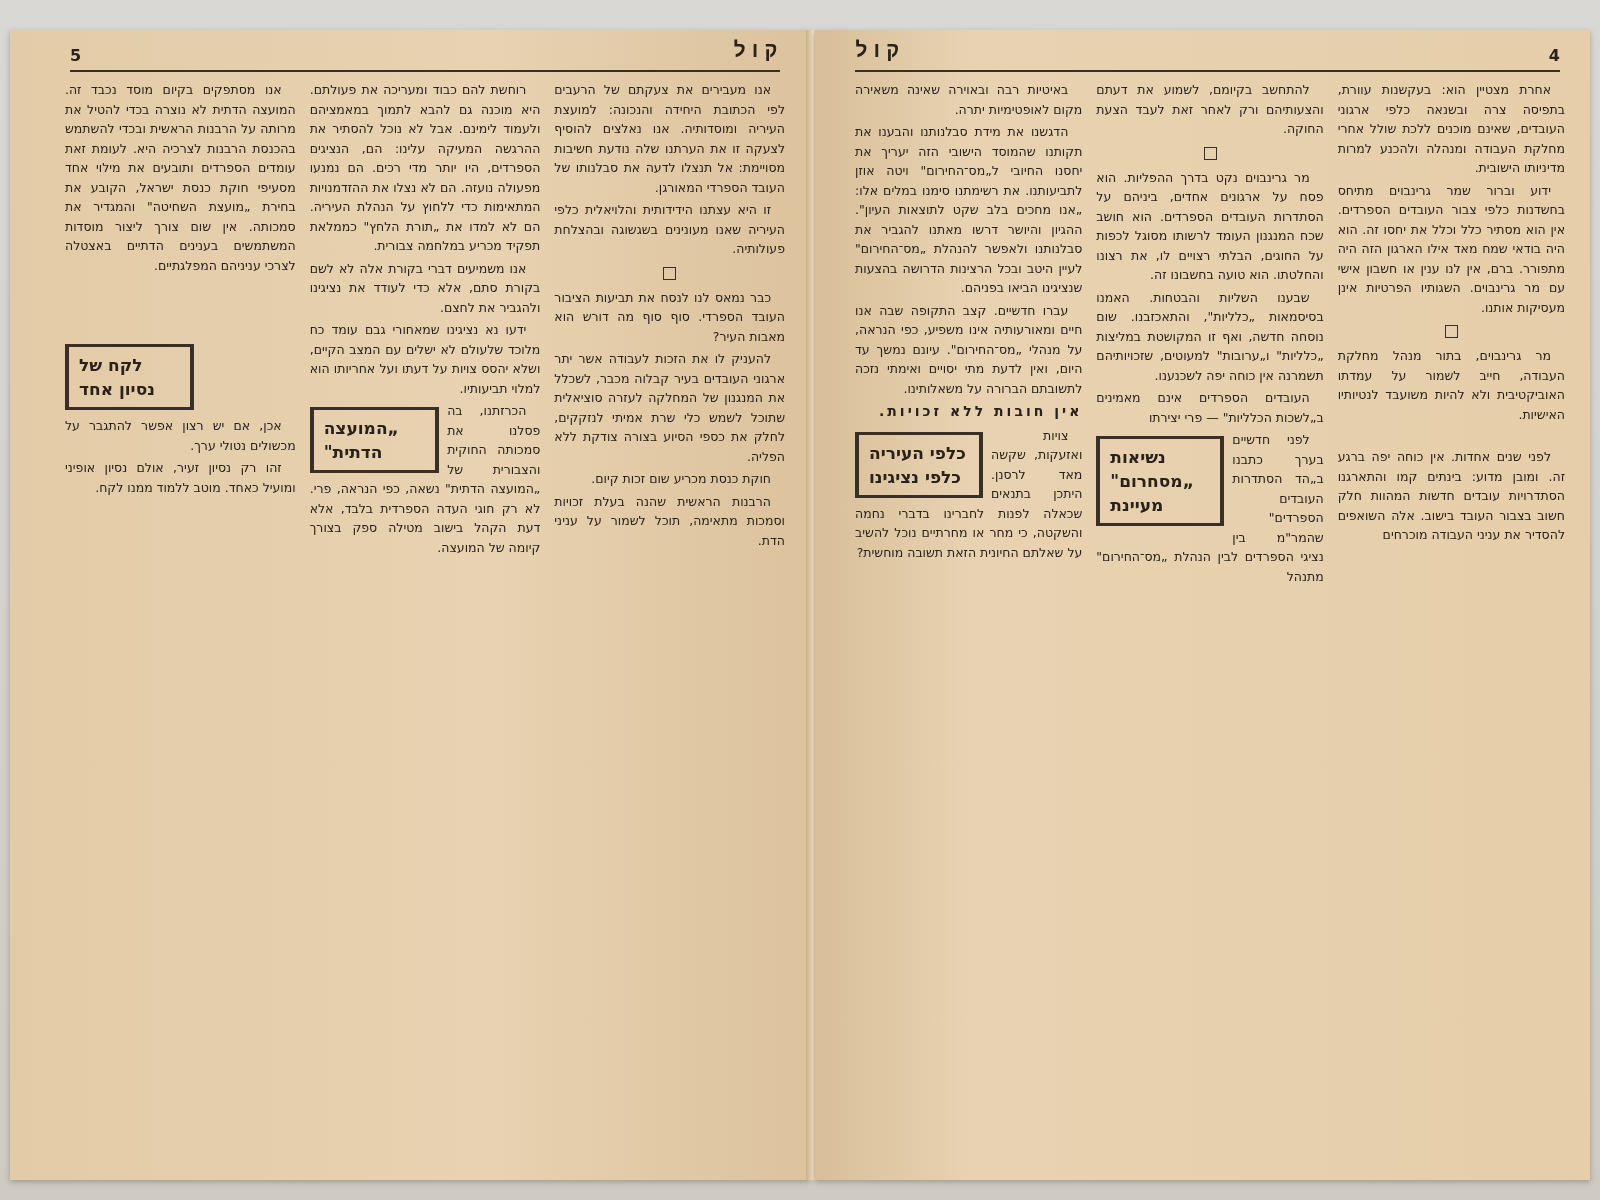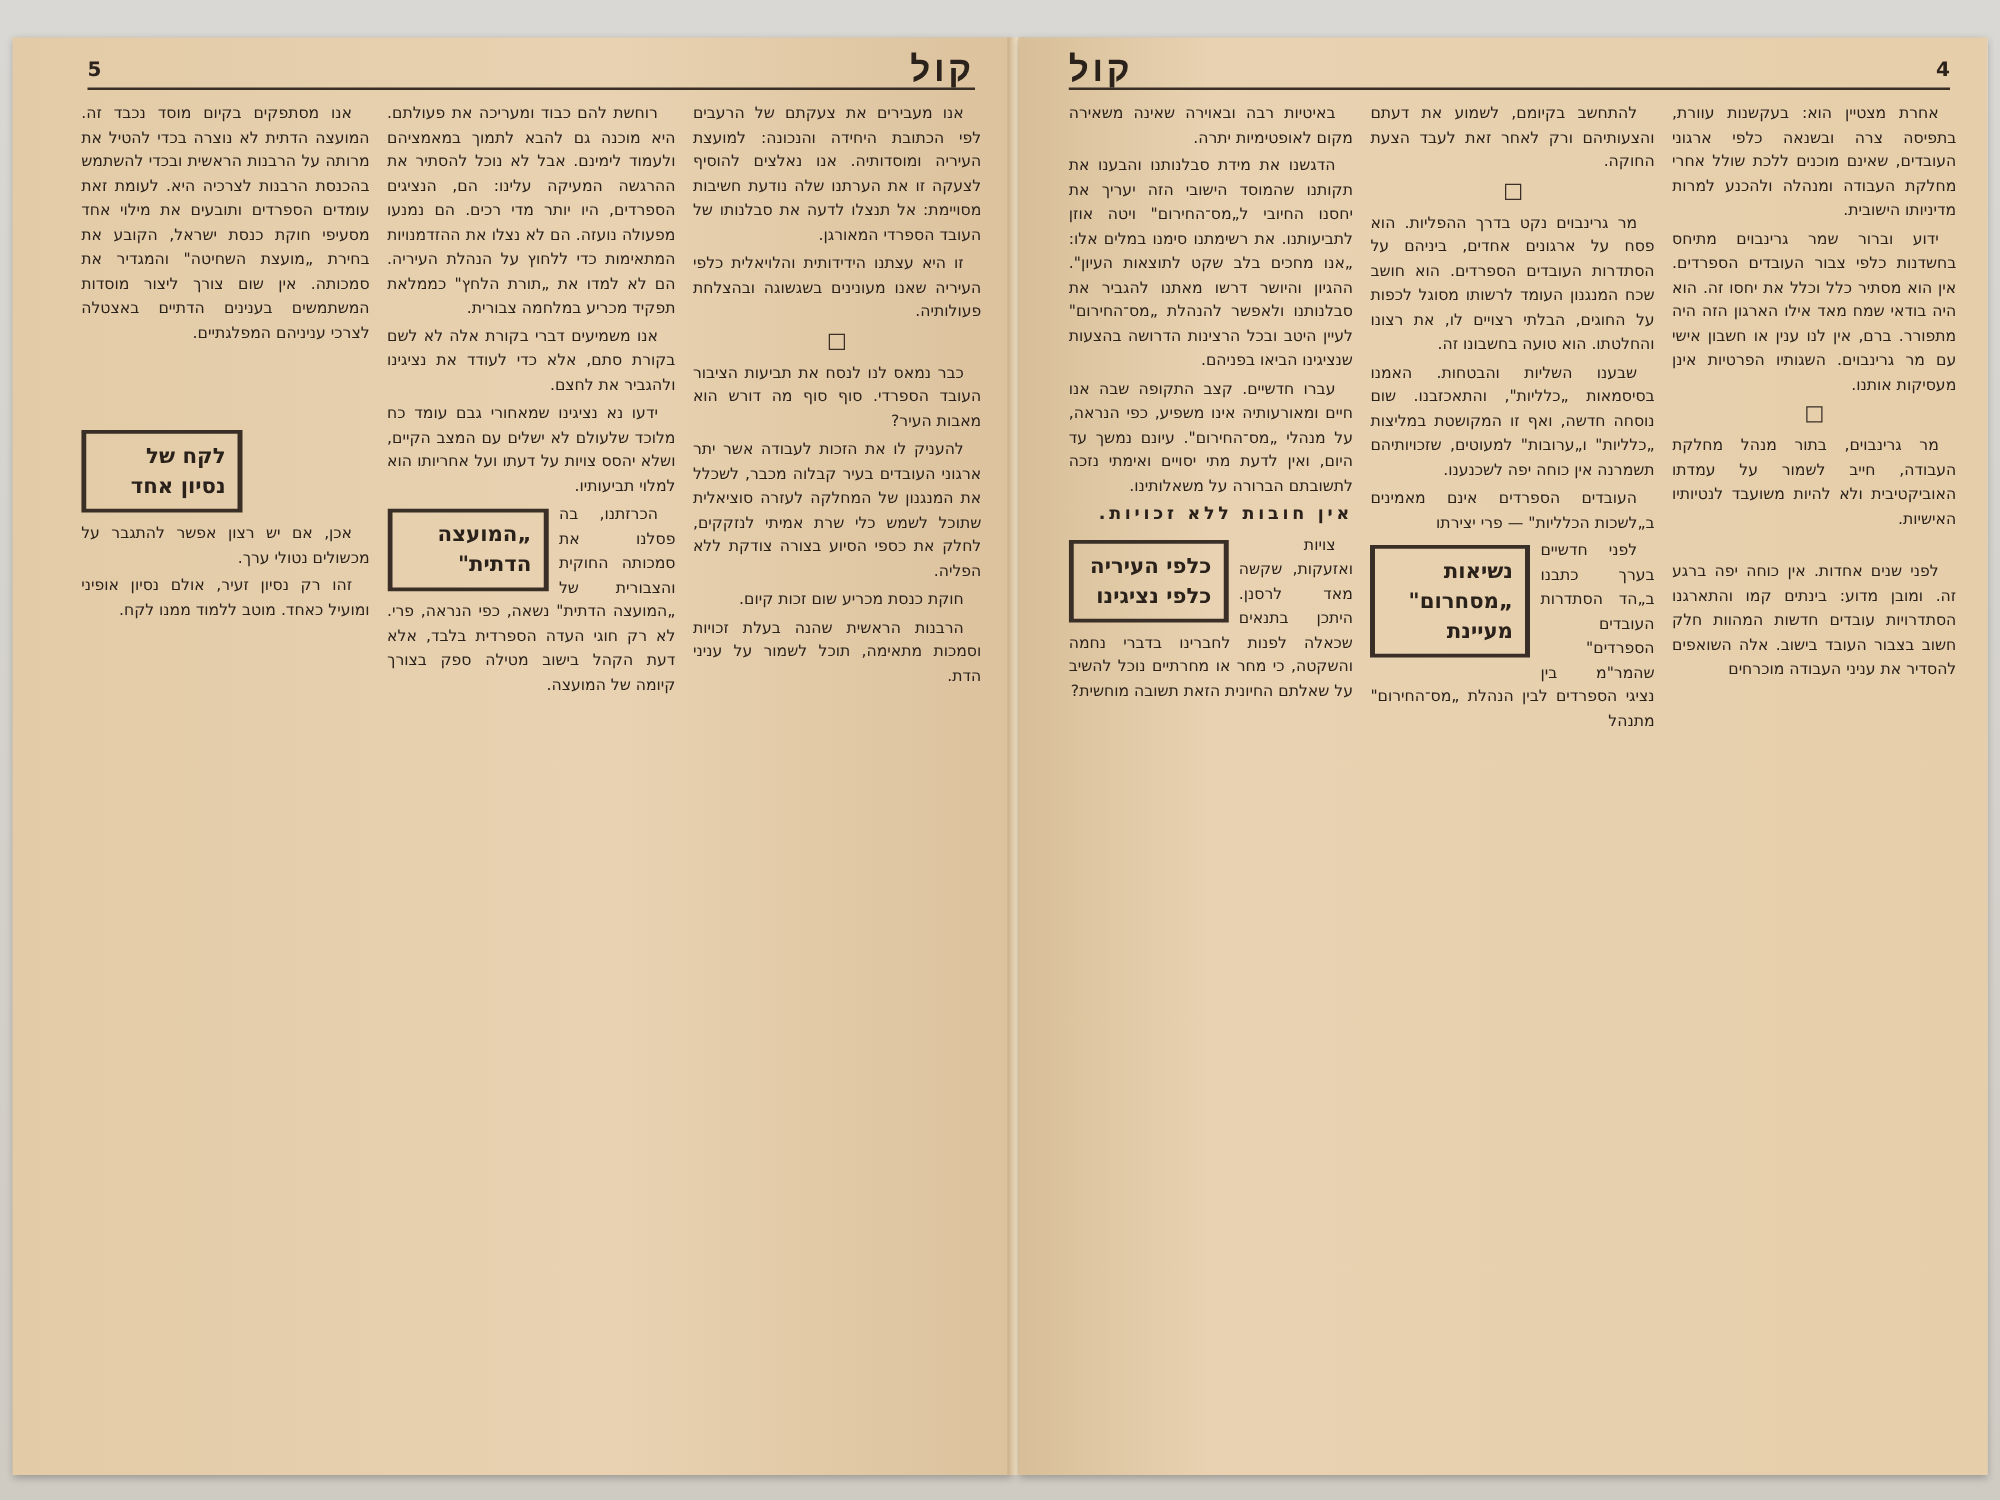--- a/index.html
+++ b/index.html
@@ -5,31 +5,31 @@
   html,body{margin:0;padding:0;}
   body{width:1600px;height:1200px;overflow:hidden;background:#e9e6e0;position:relative;font-family:"DejaVu Serif",serif;}
   .backdrop{position:absolute;inset:0;background:linear-gradient(180deg,#d9d8d4 0%,#cfcbc3 100%);}
   .spread{position:absolute;left:10px;top:30px;width:1580px;height:1150px;}
   .page{position:absolute;top:0;height:1150px;background:#e6cfae;box-shadow:0 2px 6px rgba(0,0,0,.25);}
   .page.left{left:0;width:800px;background:linear-gradient(90deg,#e3cba7 0%,#e8d2b1 60%,#dcc29d 100%);}
   .page.right{left:805px;width:775px;background:linear-gradient(90deg,#d8bf99 0%,#e8d2b1 20%,#e6ceaa 100%);}
   .gutter{position:absolute;left:796px;top:0;width:14px;height:1150px;background:linear-gradient(90deg,#c9ae88,#f0dfc4 50%,#c9ae88);}
   .header{position:absolute;top:10px;left:60px;right:30px;height:30px;border-bottom:2px solid #3a2f27;}
   .page.right .header{left:40px;right:30px;}
-  .masthead{position:absolute;top:0;font-weight:bold;font-size:28px;color:#2b221c;font-family:Liberation Sans, sans-serif;letter-spacing:3px;text-align:center;}
+  .masthead{position:absolute;top:0;font-weight:bold;font-size:21px;color:#2b221c;font-family:Liberation Mono, monospace;letter-spacing:3px;text-align:center;}
   .pagenum{position:absolute;top:6px;font-weight:bold;font-size:16px;color:#2b221c;font-family:"DejaVu Sans",sans-serif;}
   .page.left .masthead{right:0;} .page.left .pagenum{left:0;}
   .page.right .masthead{left:0;} .page.right .pagenum{right:0;}
   .cols{position:absolute;top:50px;bottom:20px;display:flex;flex-direction:row-reverse;gap:14px;}
   .page.left .cols{left:55px;right:25px;}
   .page.right .cols{left:40px;right:25px;}
   .col{flex:1;direction:rtl;text-align:justify;font-size:12.5px;line-height:19.5px;color:#2a211b;overflow:hidden;font-family:"DejaVu Sans",sans-serif;}
   .col p{margin:0 0 3px 0;text-indent:14px;}
   .sep{width:11px;height:11px;border:1.5px solid #3a2f27;margin:8px auto;}
-  .boxhead{border:3px solid #3a2f27;border-left-width:4px;border-right-width:4px;padding:6px 10px;font-weight:bold;font-size:17px;line-height:24px;text-align:right;margin:6px 0;float:left;margin-right:8px;width:44%;font-family:"DejaVu Sans",sans-serif;}
+  .boxhead{border:3px solid #3a2f27;border-left-width:4px;border-right-width:4px;padding:6px 10px;font-weight:bold;font-size:17px;line-height:24px;text-align:left;margin:6px 0;float:left;margin-right:8px;width:44%;font-family:"DejaVu Sans",sans-serif;}
   .subhead{font-weight:bold;letter-spacing:3px;text-align:right;font-size:14px;margin:4px 0;}
   .clear{clear:both;}
 </style>
 </head>
 <body>
 
 <div class="backdrop"></div>
 
 <div class="spread">
 

